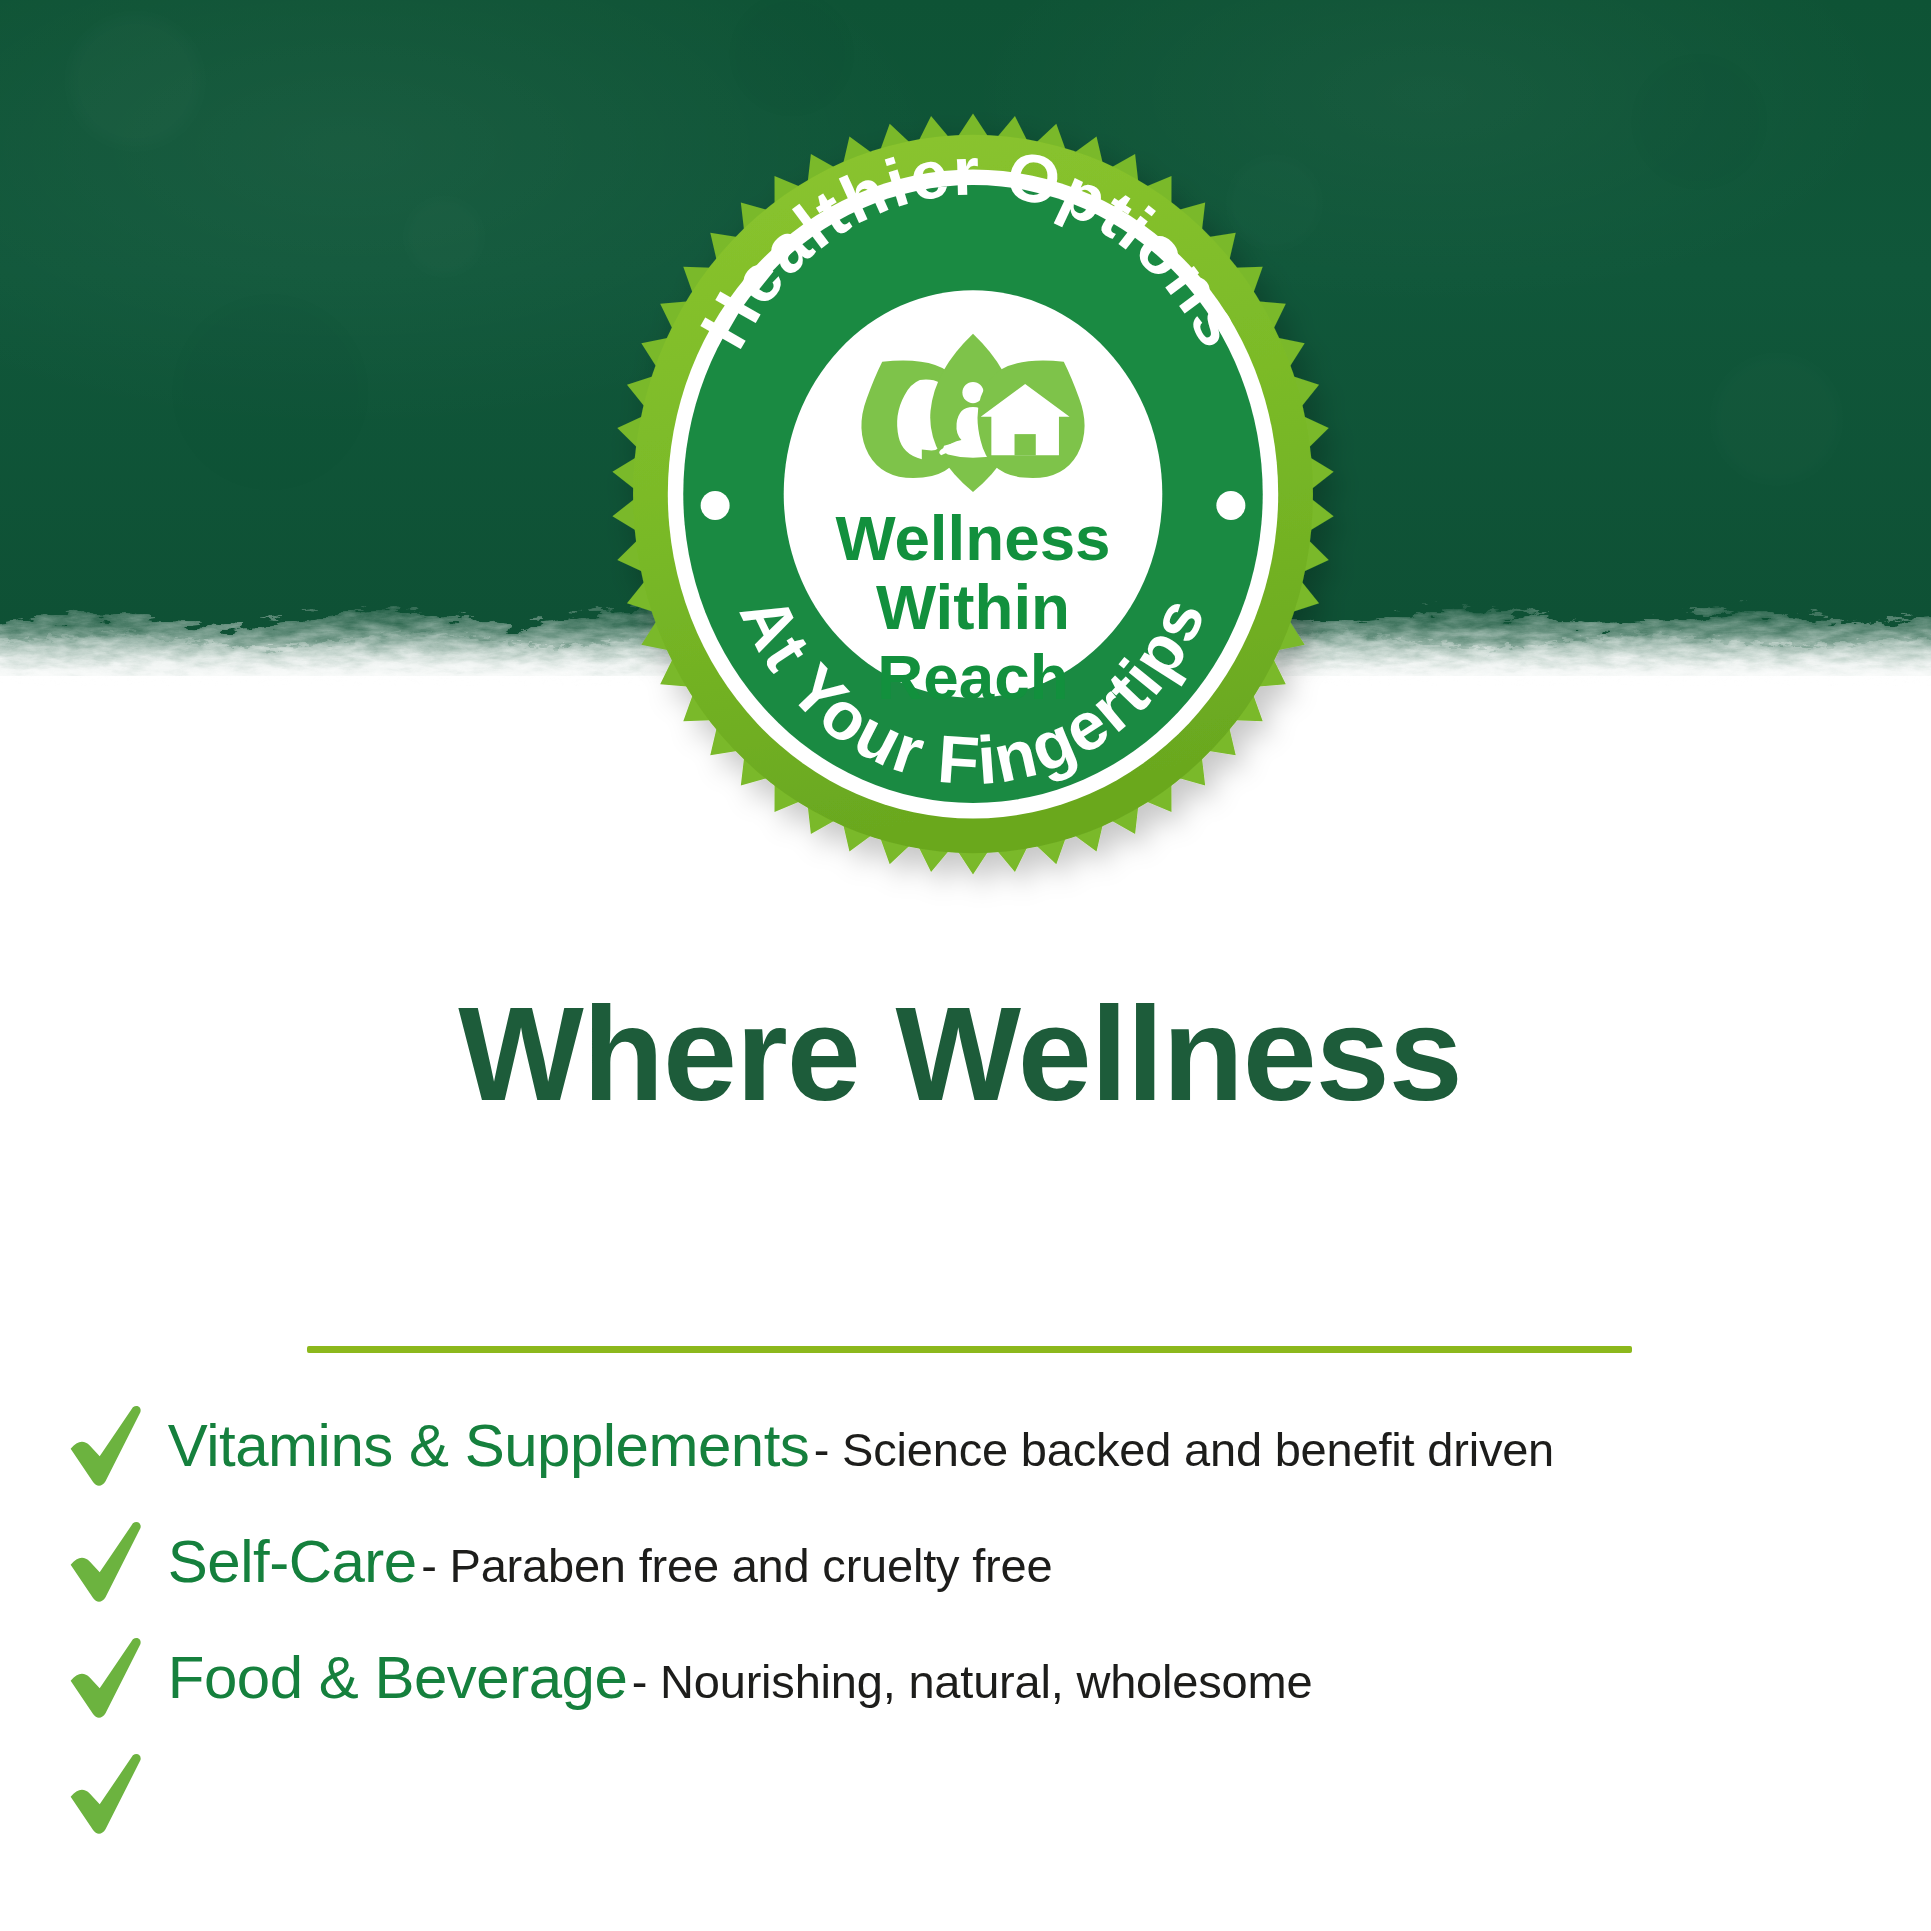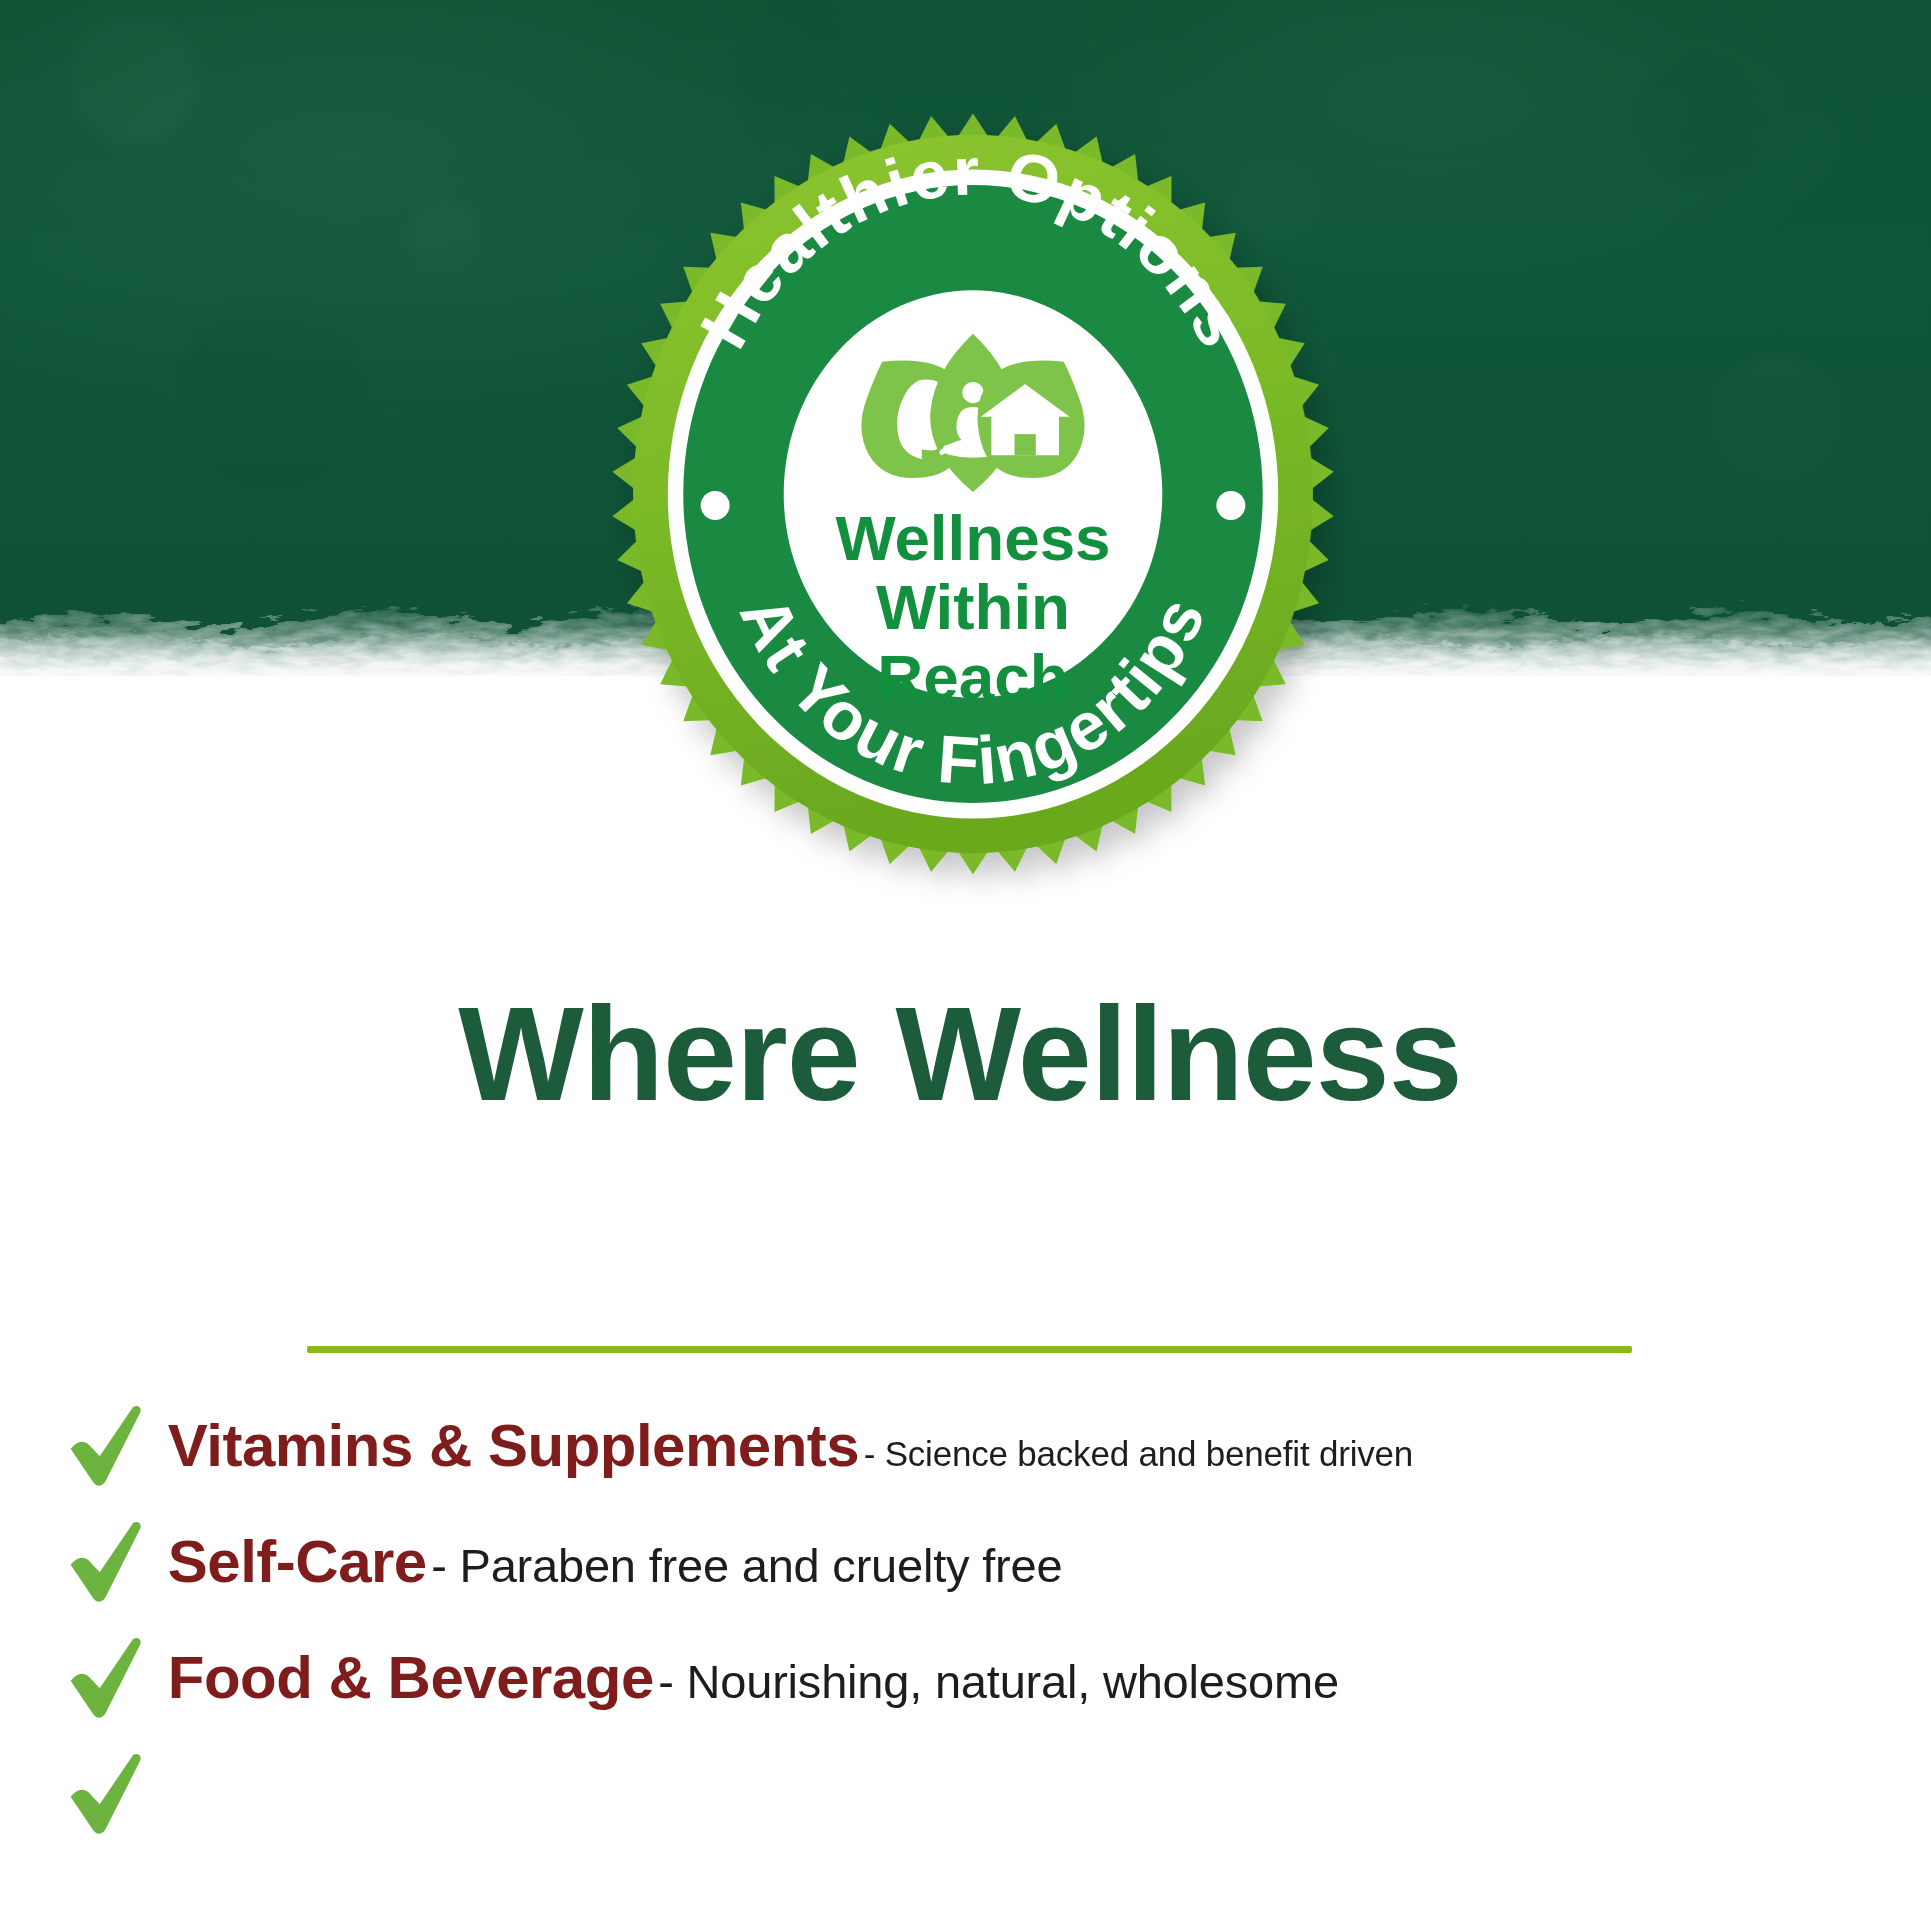--- a/index.html
+++ b/index.html
@@ -122,33 +122,33 @@
     padding-left: 5.8px;
   }
   .check-wrap svg { display:block; width: 83px; height: 83px; }
   .bullet-text {
     flex: 1 1 auto;
     align-self: center;
     white-space: nowrap;
   }
   .bullet-title {
     font-family: "Liberation Sans", sans-serif;
-    font-weight: bold;
+    font-weight: normal;
     font-size: 60px;
-    color: #7f1d1d;
+    color: #15803d;
     letter-spacing: -0.5px;
   }
   .bullet-desc {
     font-family: "Liberation Sans", sans-serif;
     font-weight: normal;
     font-size: 48px;
     color: #1d1d1b;
     letter-spacing: -0.2px;
   }
-  .bullet-row.b1 .bullet-desc { font-size: 35px; text-align: right; }
+  .bullet-row.b1 .bullet-desc { font-size: 47px; text-align: right; }
   .bullet-row.b2 .bullet-desc { font-size: 47px; }
   .bullet-row.b3 .bullet-desc { font-size: 47px; }
   .bullet-row.b4 .bullet-desc { font-size: 47px; }
 </style>
 </head>
 <body>
 
 <div id="hero-band">
   <div class="band-fill"></div>
   <div class="band-texture"></div>

